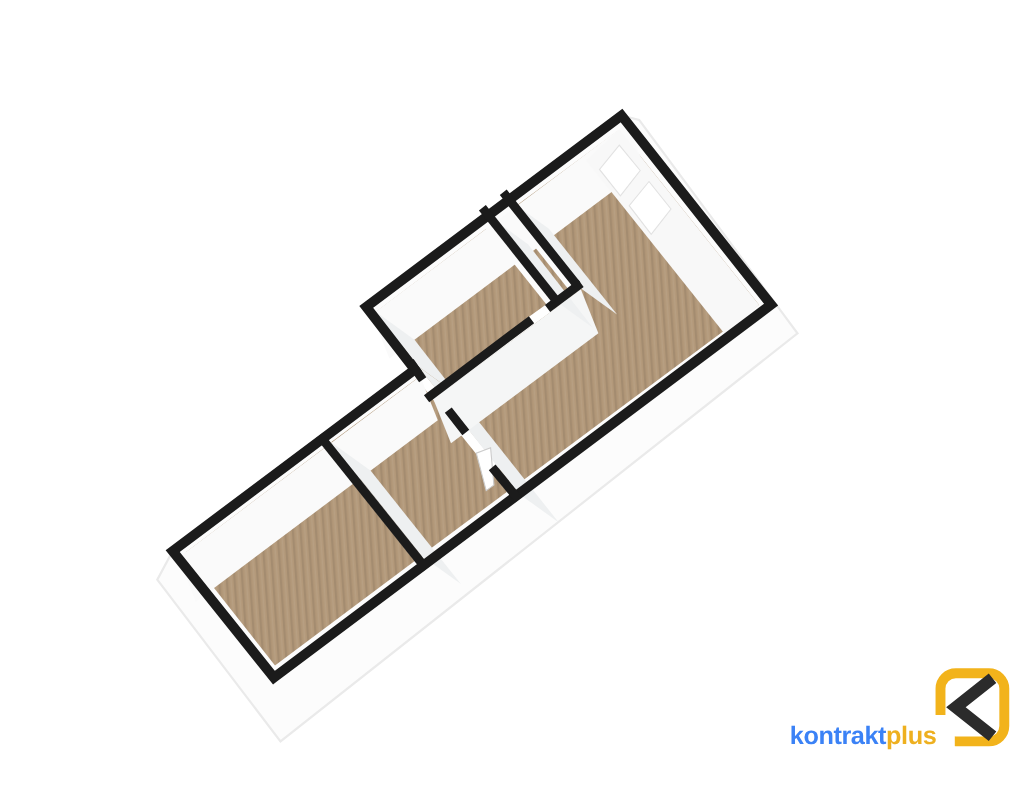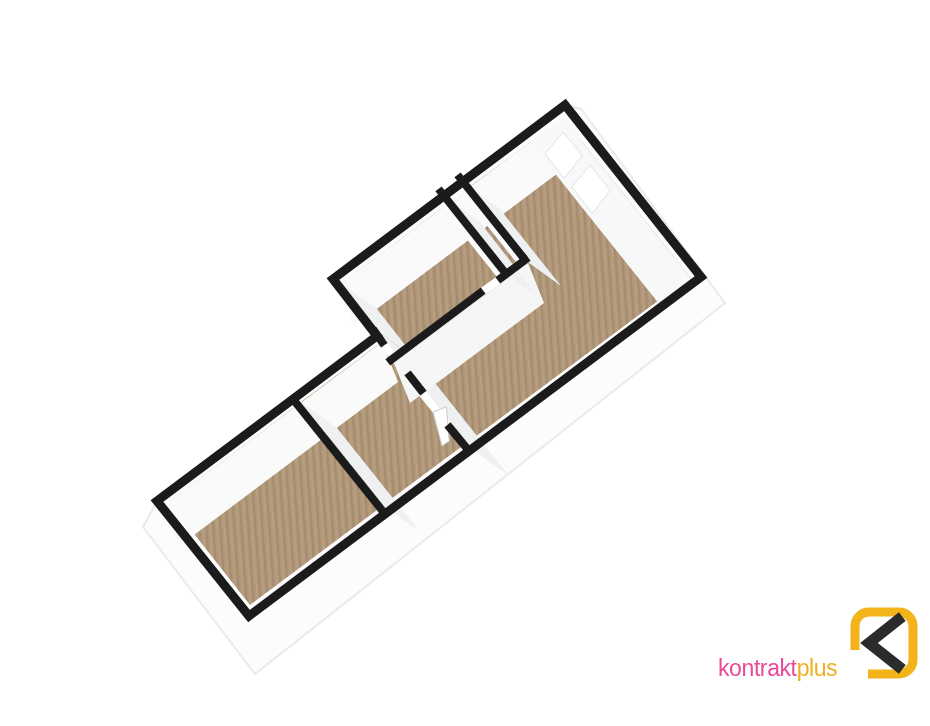--- a/index.html
+++ b/index.html
@@ -16,21 +16,21 @@
     position: absolute;
     left: 718px;
     top: 653px;
     white-space: nowrap;
     font-size: 23px;
     letter-spacing: -0.4px;
     line-height: 30px;
     user-select: none;
   }
   #logo .t1 { font-weight: 400; }
-  #logo .t2 { font-weight: 400; }
+  #logo .t2 { font-weight: 700; }
 </style>
 </head>
 <body>
 
 <div id="stage">
   <svg id="plan-svg" xmlns="http://www.w3.org/2000/svg" width="930" height="726" viewBox="0 0 930 726">
       <defs>
         <pattern id="planks" width="7" height="7" patternUnits="userSpaceOnUse" patternTransform="rotate(-4)">
           <rect width="7" height="7" fill="#b29879"></rect>
           <rect x="0" y="0" width="2" height="7" fill="rgba(0,0,0,0.08)"></rect>
@@ -65,15 +65,15 @@
       <polyline points="382,342 375,332" fill="none" stroke="#1b1b1b" stroke-width="8" stroke-linejoin="miter" stroke-linecap="square"></polyline>
       <polyline points="391,360 480,293" fill="none" stroke="#1b1b1b" stroke-width="8" stroke-linejoin="miter" stroke-linecap="square"></polyline>
       <polyline points="501,278 525,260" fill="none" stroke="#1b1b1b" stroke-width="8" stroke-linejoin="miter" stroke-linecap="square"></polyline>
       <polyline points="503,270 441,192" fill="none" stroke="#1b1b1b" stroke-width="8" stroke-linejoin="miter" stroke-linecap="square"></polyline>
       <polyline points="522,256 460,178" fill="none" stroke="#1b1b1b" stroke-width="8" stroke-linejoin="miter" stroke-linecap="square"></polyline>
       <rect x="855" y="612" width="58" height="62" rx="14" fill="none" stroke="#f2b31b" stroke-width="9" stroke-linejoin="miter" stroke-linecap="square"></rect>
       <polyline points="898,620 869,643 898,666" fill="none" stroke="#2b2b2b" stroke-width="11" stroke-linejoin="miter" stroke-linecap="square"></polyline>
       <polygon points="716,650 868,650 868,684 716,684" fill="#ffffff" stroke="none" stroke-linejoin="miter" stroke-linecap="square"></polygon>
     </svg>
   <div id="logo">
-    <span class="t1" style="color: #ec4899;">kontrakt</span><span class="t2" style="color: rgb(238, 176, 31);">plus</span>
+    <span class="t1" style="color: #3b82f6; font-weight: bold;">kontrakt</span><span class="t2" style="color: rgb(238, 176, 31);">plus</span>
   </div>
 </div>
 
 </body></html>

